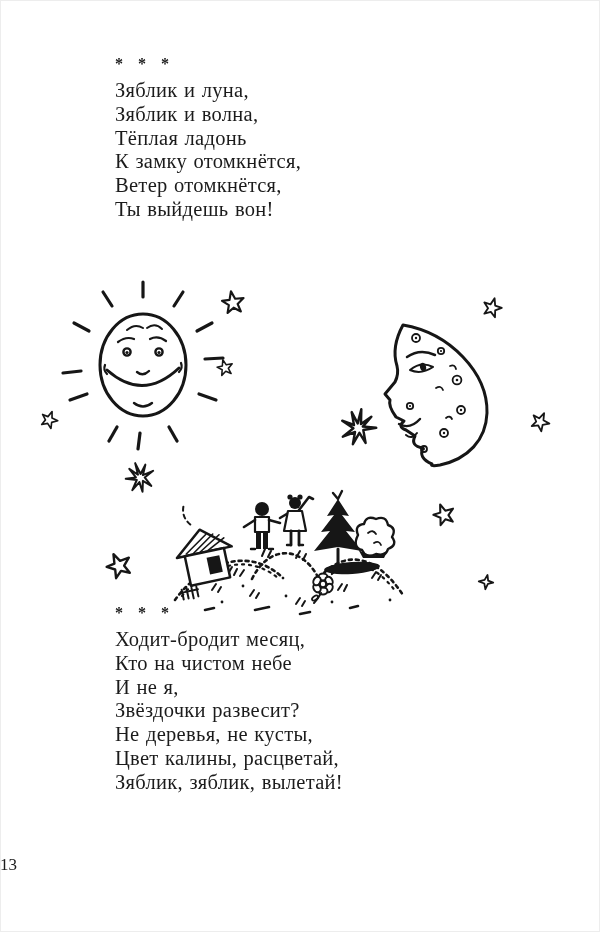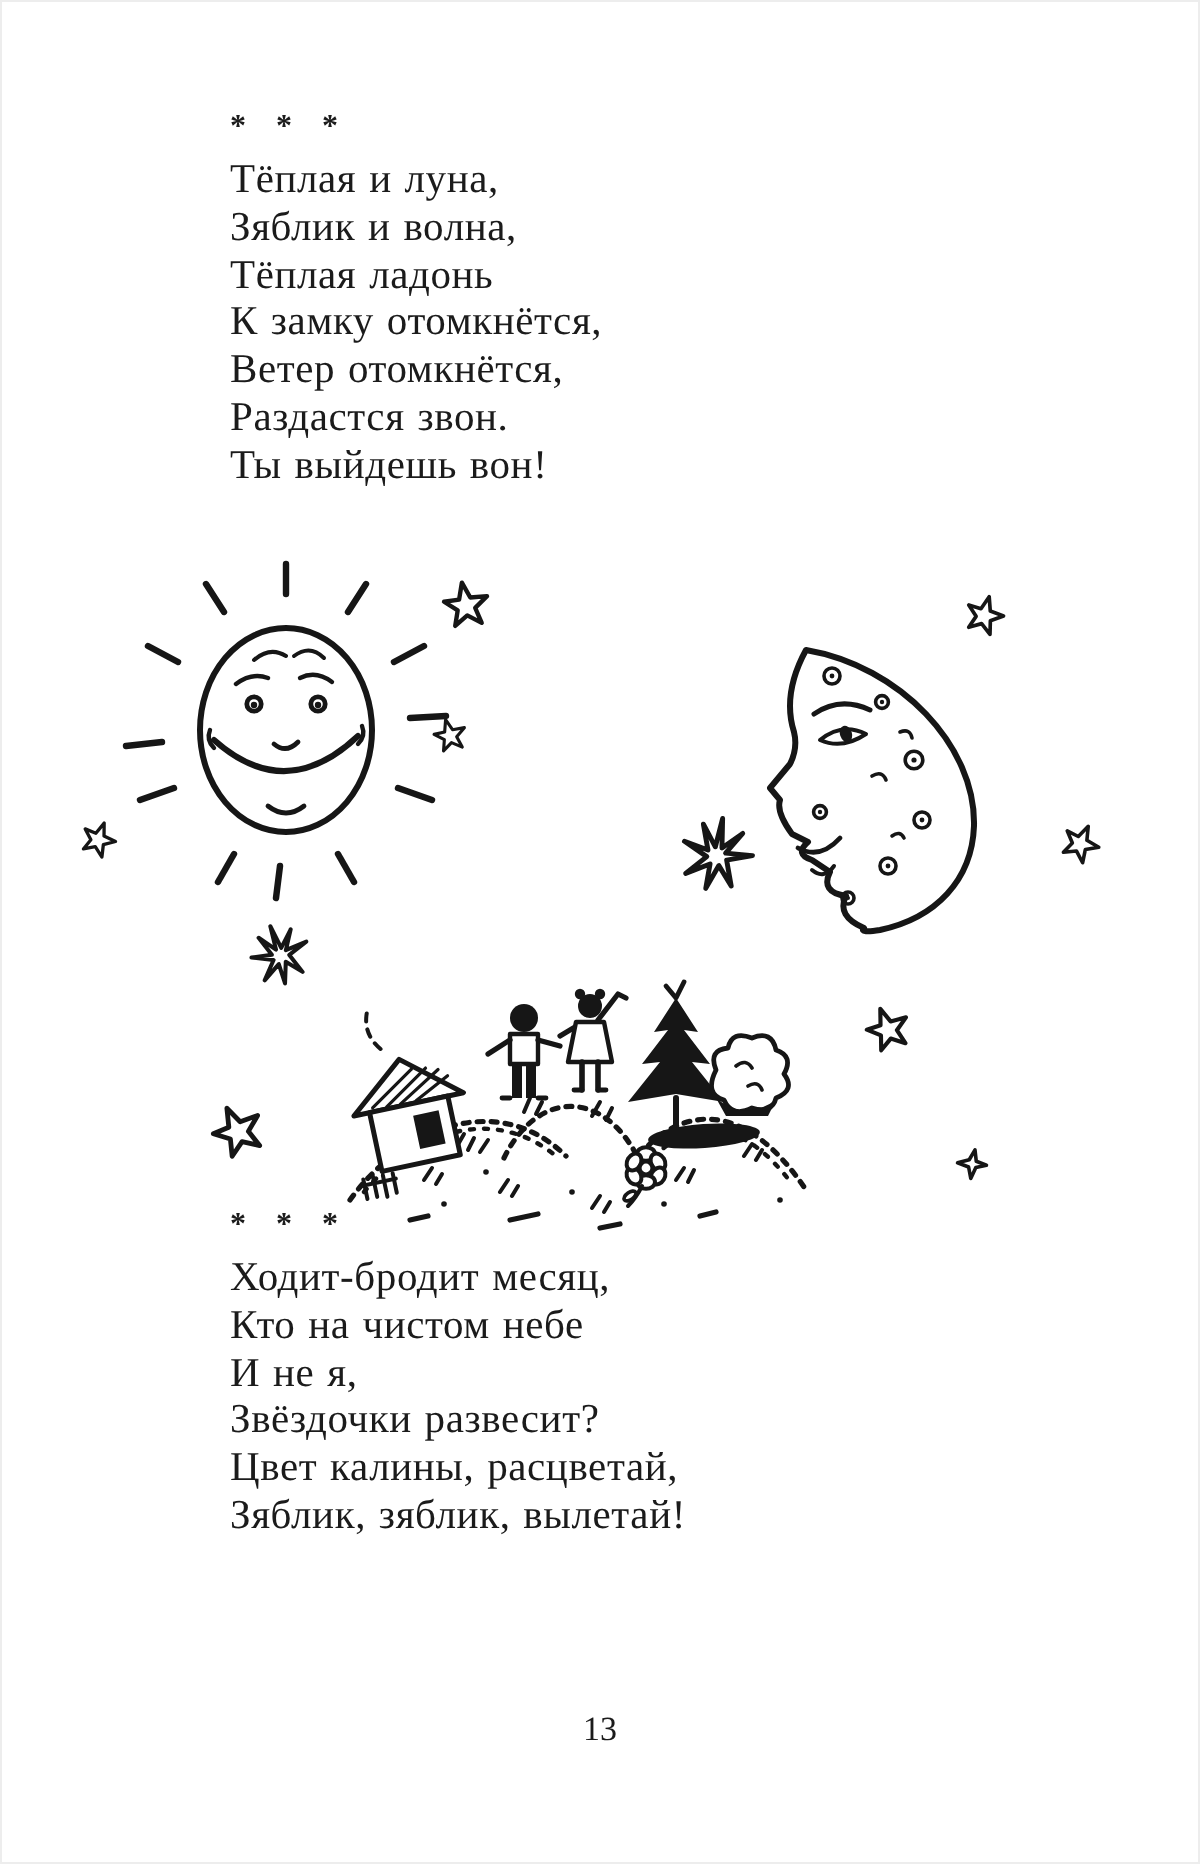--- a/index.html
+++ b/index.html
@@ -26,44 +26,42 @@
     font-size:16px;
     letter-spacing:5px;
     line-height:23px;
     margin-bottom:4px;
   }
   #poem-1{top:52px;}
   #poem-2{top:601px;}
   .page-number{
     position:absolute;
     top:855px;left:0;width:600px;
-    text-align:center;
     font-size:17px;
     line-height:20px;
   }
   .illustration{
     position:absolute;
     top:278px;left:0;
     width:600px;height:345px;
   }
   svg .ink{stroke:#161616;fill:none;stroke-linecap:round;stroke-linejoin:round;}
   svg .fill{fill:#161616;stroke:none;}
   svg .paper{fill:#ffffff;stroke:#161616;stroke-linejoin:round;}
 </style>
 </head>
 <body>
 
 <div class="poem" id="poem-1">
   <div class="poem-marker">* * *</div>
-  <div class="poem-line">Тёплая и луна,</div>
+  <div class="poem-line">Зяблик и луна,</div>
   <div class="poem-line">Зяблик и волна,</div>
   <div class="poem-line">Тёплая ладонь</div>
   <div class="poem-line">К замку отомкнётся,</div>
   <div class="poem-line">Ветер отомкнётся,</div>
-  <div class="poem-line">Раздастся звон.</div>
   <div class="poem-line">Ты выйдешь вон!</div>
 </div>
 
 <div class="illustration">
 <svg width="600" height="345" viewBox="0 0 600 345" xmlns="http://www.w3.org/2000/svg">
   <defs>
     <g id="star5">
       <polygon class="paper" stroke-width="2.3" points="0,-12.5 3,-4 11.8,-3.2 4.6,1.8 6.6,10.2 -0.2,5 -7.4,9.3 -4.7,1.5 -11,-4.2 -3,-3.9"></polygon>
     </g>
     <g id="starBurst">
@@ -264,17 +262,18 @@
   </g>
 </svg>
 </div>
 
 <div class="poem" id="poem-2">
   <div class="poem-marker">* * *</div>
   <div class="poem-line">Ходит-бродит месяц,</div>
   <div class="poem-line">Кто на чистом небе</div>
   <div class="poem-line">И не я,</div>
   <div class="poem-line">Звёздочки развесит?</div>
+  <div class="poem-line">Не деревья, не кусты,</div>
   <div class="poem-line">Цвет калины, расцветай,</div>
   <div class="poem-line">Зяблик, зяблик, вылетай!</div>
 </div>
 
 <div class="page-number">13</div>
 
 </body></html>

